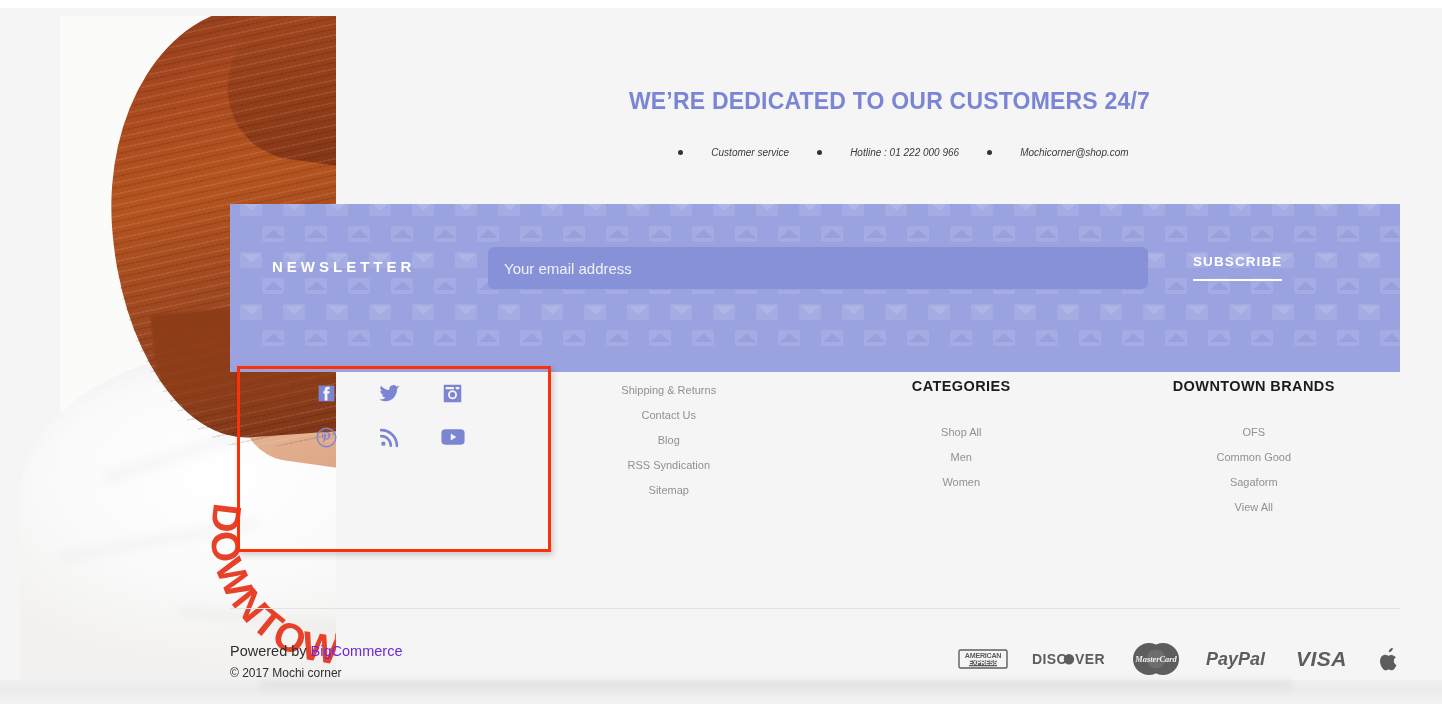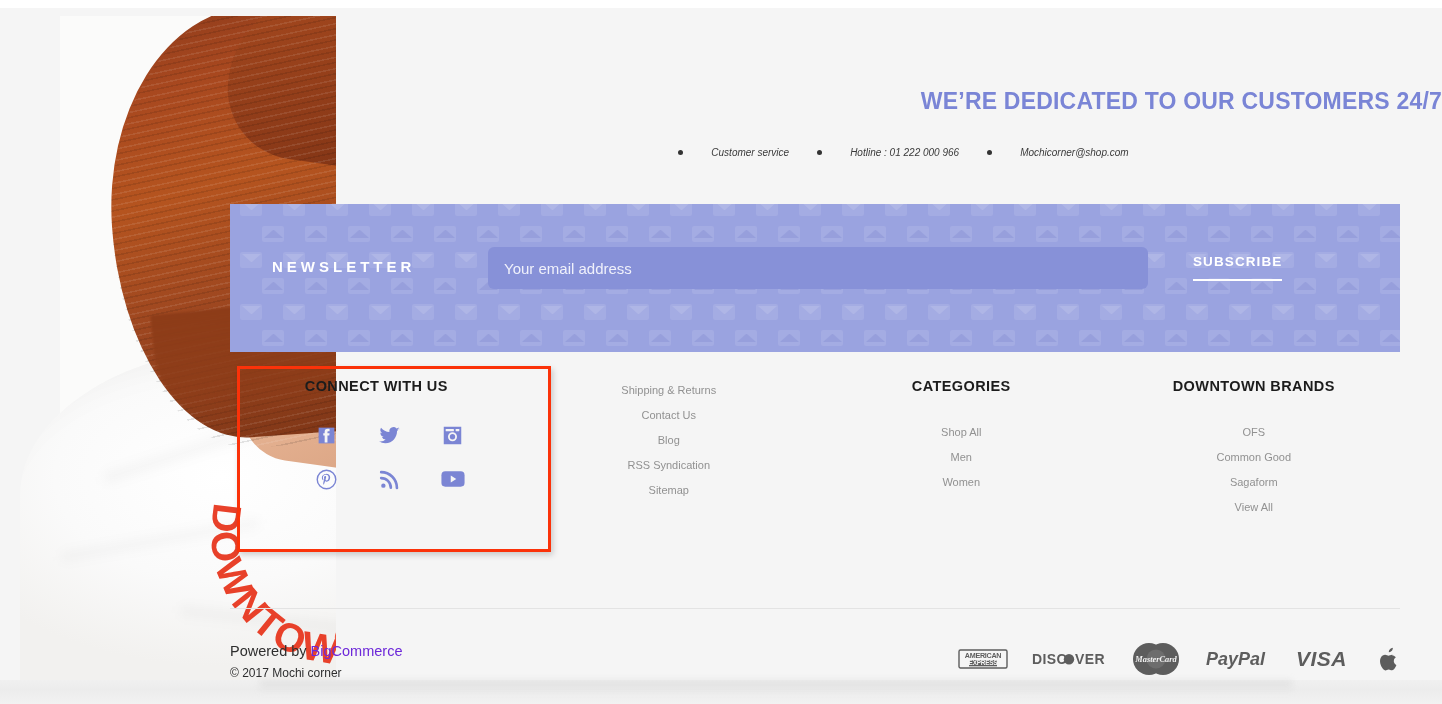--- a/index.html
+++ b/index.html
@@ -234,21 +234,21 @@
   .petal.p3 { left: 274px; top: 607px; width: 30px; height: 22px; transform: rotate(150deg); }
 
   
   .dedication {
     position: absolute;
     left: 337px; top: 8px;
     width: 1105px;
   }
   .dedication-title {
     margin-top: 72px;
-    text-align: right;
+    text-align: center;
     color: #7a85d6;
     font-size: 23px;
     font-weight: 700;
     letter-spacing: 0.2px;
   }
   .dedication-list {
     margin-top: 32px;
     display: flex;
     justify-content: center;
     align-items: center;
@@ -268,21 +268,21 @@
     border-radius: 50%;
     background: #333;
     margin: 0 28px 0 28px;
   }
 
   
   .newsletter {
     position: absolute;
     left: 230px; top: 196px;
     width: 1170px;
-    height: 148px;
+    height: 168px;
     background-color: #9aa3e0;
     overflow: hidden;
   }
   .nl-pattern {
     position: absolute;
     inset: 0;
     opacity: 1;
   }
   .nl-row {
     position: absolute;
@@ -697,21 +697,20 @@
       <div class="nl-label">NEWSLETTER</div>
 
       <input class="nl-input" type="text" placeholder="Your email address" value="" style="">
 
       <button class="nl-subscribe">SUBSCRIBE</button>
     </div>
 
     <div class="columns">
 
       <div class="col">
-        <div class="col-title">CONNECT WITH US</div>
         <div class="social-grid">
 
           <a class="social-link" href="#">
             <span>
               <svg width="21" height="21" viewBox="0 0 24 24">
                 <path d="M3 3h18v18h-18z" fill="#7b85d4"></path>
                 <path d="M15.2 12.1h-2.1V20h-3.2v-7.9H8.3V9.4h1.6V7.8c0-2.2 1-3.5 3.5-3.5h2.1v2.7h-1.3c-1 0-1.1.4-1.1 1.1v1.3h2.4l-.3 2.7z" fill="#f5f5f5"></path>
               </svg>
             </span>
           </a>

